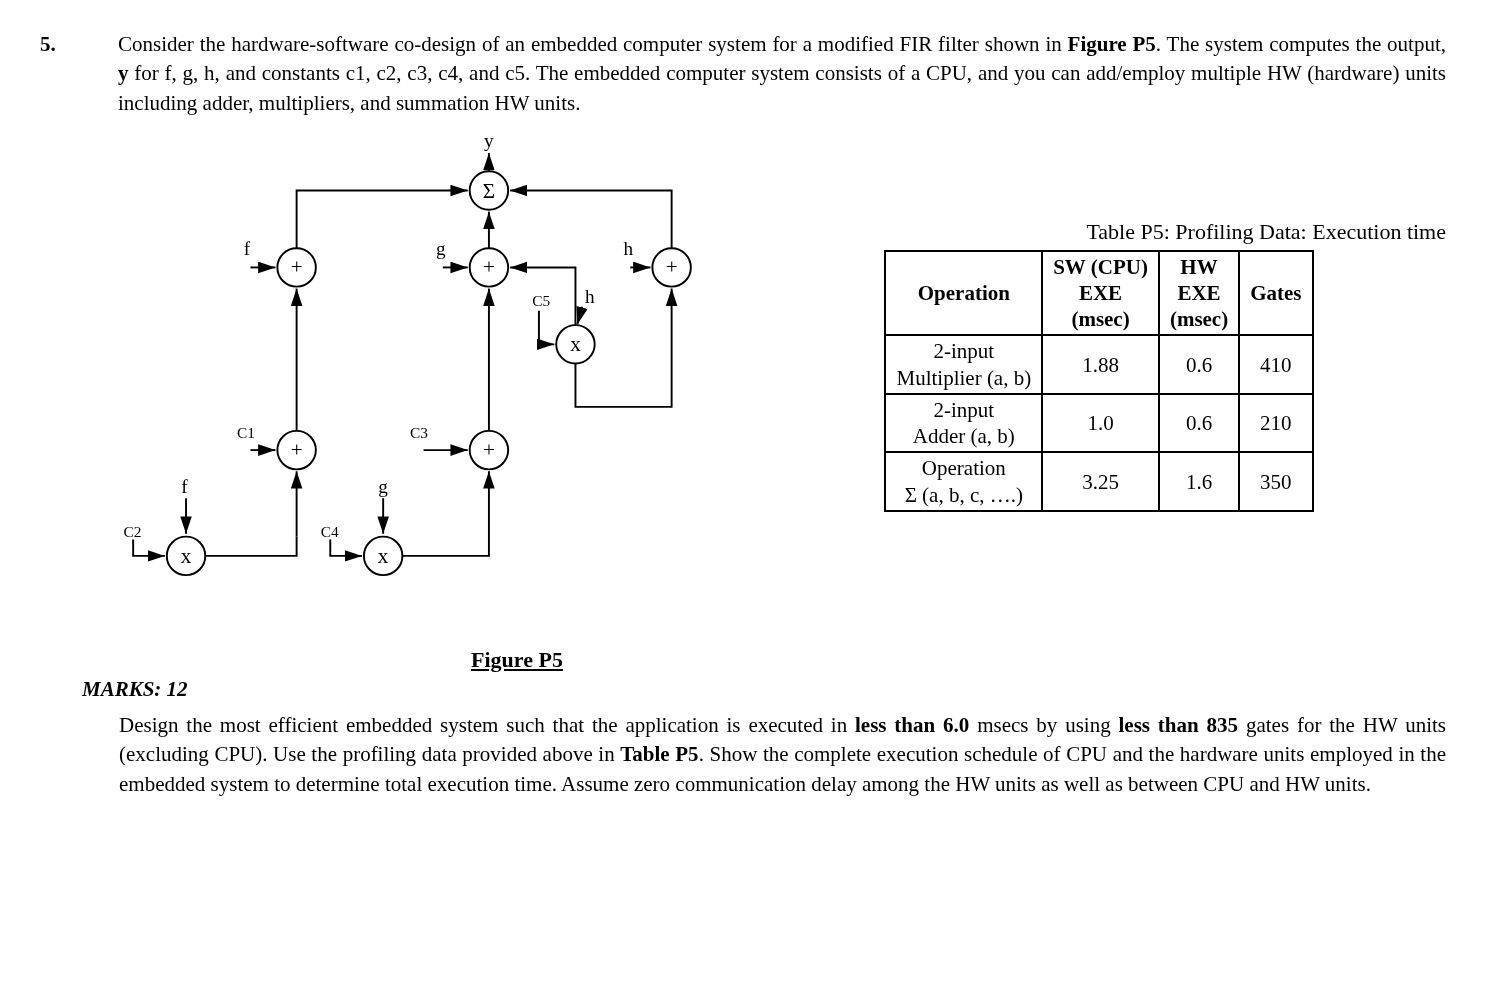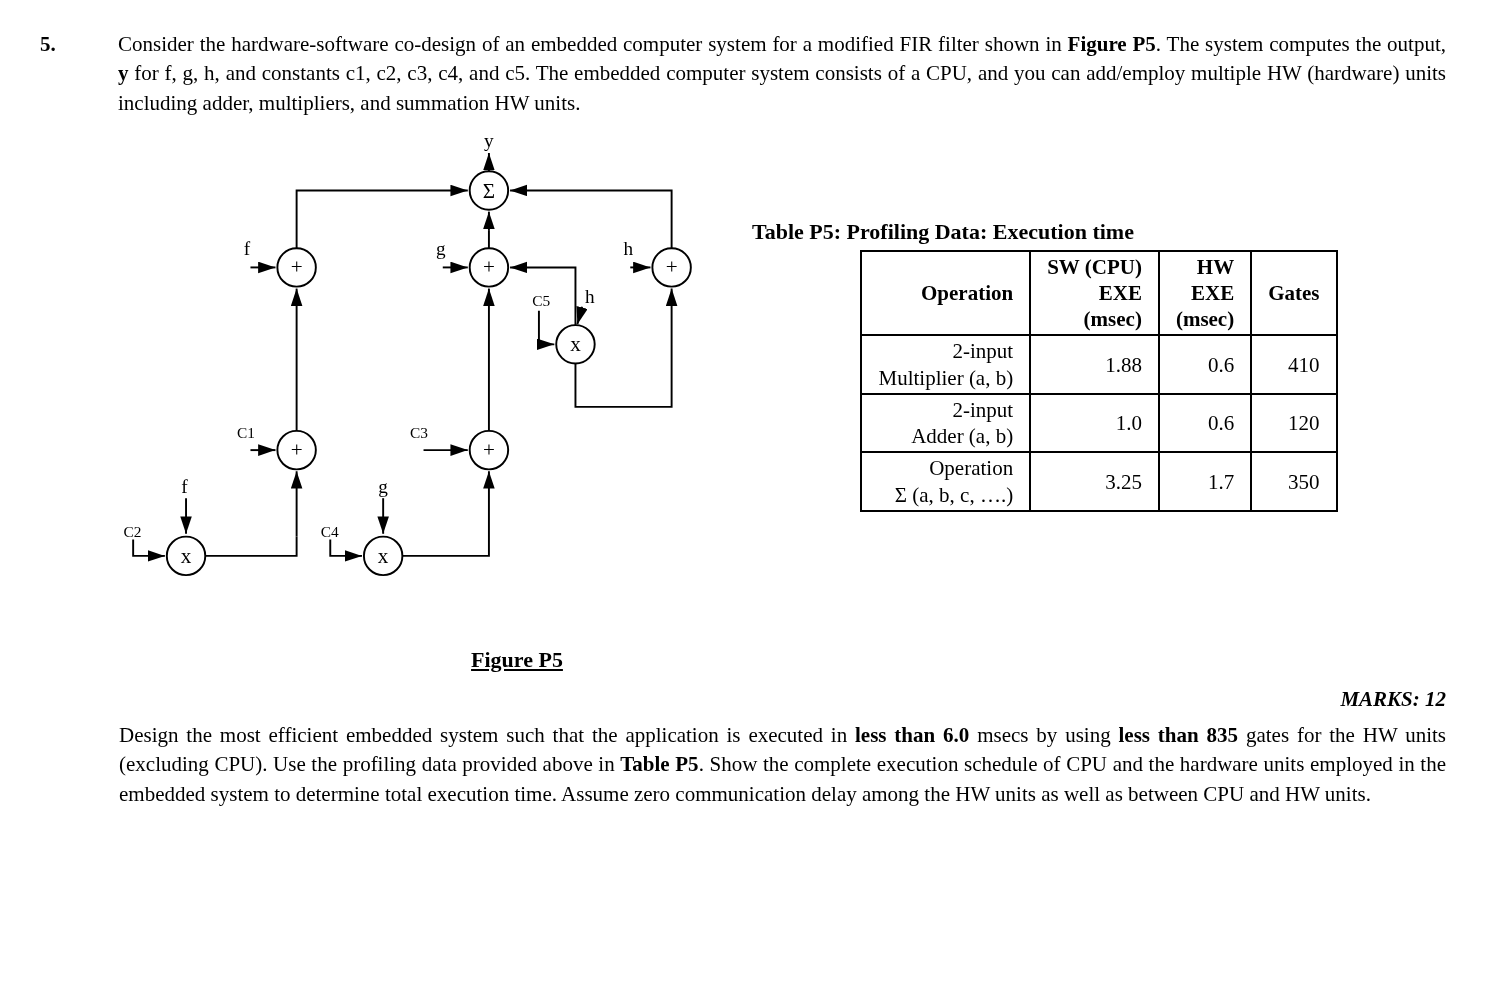--- a/index.html
+++ b/index.html
@@ -37,44 +37,42 @@
     width: 600px;
     position: relative;
     margin-left: 30px;
   }
   .table-box {
     flex: 1;
     margin-left: 40px;
     margin-top: 90px;
   }
   .table-title {
-    text-align: left;
-    font-weight: bold;
+    text-align: right;
+    font-weight: normal;
     font-size: 22px;
     line-height: 1.25;
     margin-bottom: 4px;
   }
   table.profiling {
     border-collapse: collapse;
     margin: 0 auto;
     font-size: 21px;
   }
   table.profiling th, table.profiling td {
     border: 2px solid #000;
-    padding: 2px 16px;
-    text-align: right;
+    padding: 2px 10px;
+    text-align: center;
     vertical-align: middle;
     line-height: 1.25;
   }
   .marks {
-    text-align: right;
     font-style: italic;
     font-weight: bold;
     font-size: 21px;
-    margin-top: 10px;
   }
   .task {
     text-align: justify;
     margin-top: 6px;
     margin-left: 37px;
   }
   .fig-caption {
     text-align: center;
     font-weight: bold;
     text-decoration: underline;
@@ -217,26 +215,26 @@
           <tr>
             <td><span>2-input</span><br><span>Multiplier (a, b)</span></td>
             <td>1.88</td>
             <td>0.6</td>
             <td>410</td>
           </tr>
           <tr>
             <td><span>2-input</span><br><span>Adder (a, b)</span></td>
             <td>1.0</td>
             <td>0.6</td>
-            <td>120</td>
+            <td>210</td>
           </tr>
           <tr>
             <td><span>Operation</span><br><span>Σ (a, b, c, ….)</span></td>
             <td>3.25</td>
-            <td>1.7</td>
+            <td>1.6</td>
             <td>350</td>
           </tr>
         </tbody>
           </table>
       </div>
     </div>
 
     <div class="marks">MARKS: 12</div>
 
     <div class="task">Design the most efficient embedded system such that the application is executed in <b>less than 6.0</b> msecs by using <b>less than 835</b> gates for the HW units (excluding CPU). Use the profiling data provided above in <b>Table P5</b>. Show the complete execution schedule of CPU and the hardware units employed in the embedded system to determine total execution time. Assume zero communication delay among the HW units as well as between CPU and HW units.</div>

